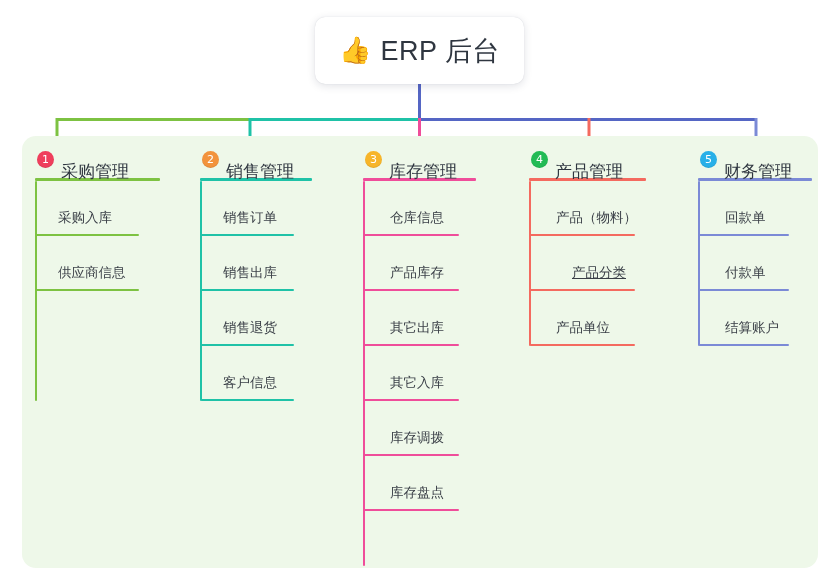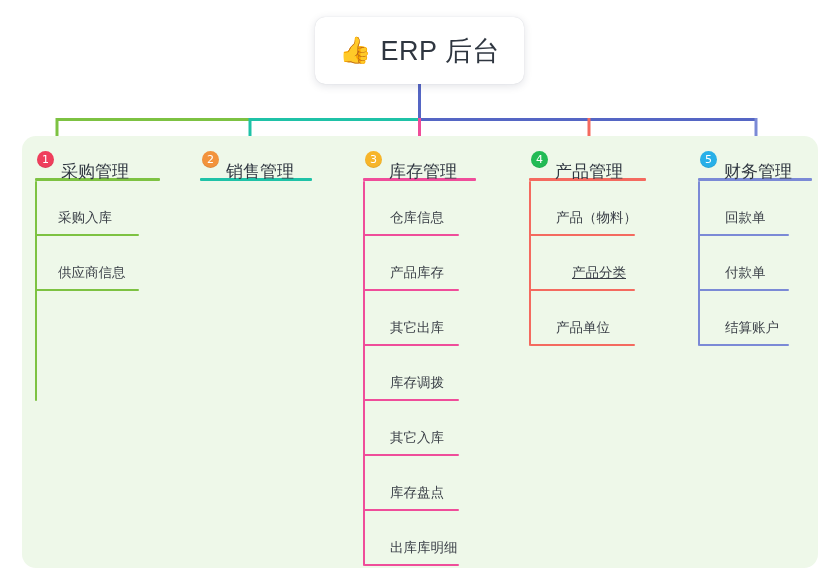--- a/index.html
+++ b/index.html
@@ -192,20 +192,39 @@
               <div class="leaf-rule" style="width: 103px; background: rgb(125, 194, 66);"></div>
             </div>
           </div>
         </div>
         <div class="column" style="left: 178px; top: 10px;">
           <div class="col-header">
             <span class="badge" style="background: rgb(242, 147, 60);">2</span>
             <span class="col-title">销售管理</span>
           </div>
           <div class="col-rule" style="width: 112px; background: rgb(31, 194, 167);"></div>
+          <div class="col-body">
+            <div class="spine" style="background: rgb(31, 194, 167); height: 220px;"></div>
+            <div class="leaf">
+              <span class="leaf-label" style="left: 22px;">销售订单</span>
+              <div class="leaf-rule" style="width: 93px; background: rgb(31, 194, 167);"></div>
+            </div>
+            <div class="leaf">
+              <span class="leaf-label" style="left: 22px;">销售出库</span>
+              <div class="leaf-rule" style="width: 93px; background: rgb(31, 194, 167);"></div>
+            </div>
+            <div class="leaf">
+              <span class="leaf-label" style="left: 22px;">销售退货</span>
+              <div class="leaf-rule" style="width: 93px; background: rgb(31, 194, 167);"></div>
+            </div>
+            <div class="leaf">
+              <span class="leaf-label" style="left: 22px;">客户信息</span>
+              <div class="leaf-rule" style="width: 93px; background: rgb(31, 194, 167);"></div>
+            </div>
+          </div>
         </div>
         <div class="column" style="left: 341px; top: 10px;">
           <div class="col-header">
             <span class="badge" style="background: rgb(247, 181, 41);">3</span>
             <span class="col-title">库存管理</span>
           </div>
           <div class="col-rule" style="width: 113px; background: rgb(239, 77, 154);"></div>
           <div class="col-body">
             <div class="spine" style="background: rgb(239, 77, 154); height: 385px;"></div>
             <div class="leaf">
@@ -214,33 +233,29 @@
             </div>
             <div class="leaf">
               <span class="leaf-label" style="left: 26px;">产品库存</span>
               <div class="leaf-rule" style="width: 95px; background: rgb(239, 77, 154);"></div>
             </div>
             <div class="leaf">
               <span class="leaf-label" style="left: 26px;">其它出库</span>
               <div class="leaf-rule" style="width: 95px; background: rgb(239, 77, 154);"></div>
             </div>
             <div class="leaf">
+              <span class="leaf-label" style="left: 26px;">其它入库</span>
+              <div class="leaf-rule" style="width: 95px; background: rgb(239, 77, 154);"></div>
+            </div>
+            <div class="leaf">
               <span class="leaf-label" style="left: 26px;">库存调拨</span>
               <div class="leaf-rule" style="width: 95px; background: rgb(239, 77, 154);"></div>
             </div>
             <div class="leaf">
-              <span class="leaf-label" style="left: 26px;">其它入库</span>
-              <div class="leaf-rule" style="width: 95px; background: rgb(239, 77, 154);"></div>
-            </div>
-            <div class="leaf">
               <span class="leaf-label" style="left: 26px;">库存盘点</span>
-              <div class="leaf-rule" style="width: 95px; background: rgb(239, 77, 154);"></div>
-            </div>
-            <div class="leaf">
-              <span class="leaf-label" style="left: 26px;">出库库明细</span>
               <div class="leaf-rule" style="width: 95px; background: rgb(239, 77, 154);"></div>
             </div>
           </div>
         </div>
         <div class="column" style="left: 507px; top: 10px;">
           <div class="col-header">
             <span class="badge" style="background: rgb(34, 187, 85);">4</span>
             <span class="col-title">产品管理</span>
           </div>
           <div class="col-rule" style="width: 117px; background: rgb(244, 106, 95);"></div>

